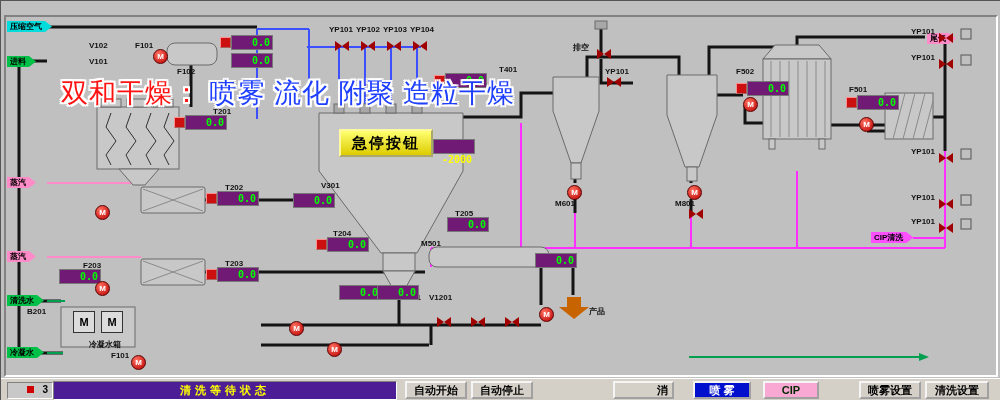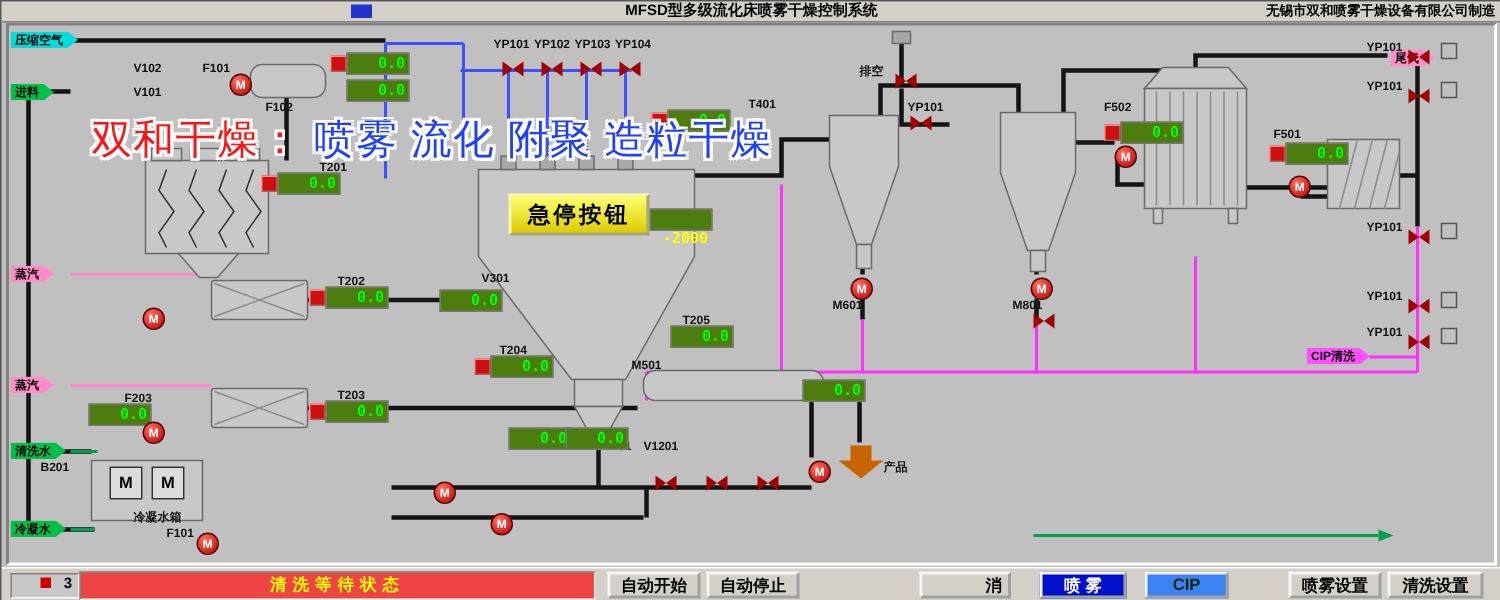--- a/index.html
+++ b/index.html
@@ -15,21 +15,21 @@
   
   #frame{position:absolute;left:3px;top:14px;right:3px;bottom:24px;
     border:2px solid;border-color:#828282 #ffffff #ffffff #828282;z-index:0;}
   svg{position:absolute;left:0;top:0;z-index:1;}
   
   .tag,.lbl,.disp,.pump,.pumpbox,.valve{position:absolute;z-index:3;}
   .tag{height:11px;font:bold 8px/11px "Liberation Sans",sans-serif;color:#000;
     padding:0 10px 0 3px;white-space:nowrap;
     clip-path:polygon(0 0,calc(100% - 7px) 0,100% 50%,calc(100% - 7px) 100%,0 100%);}
   .lbl{font:bold 8px/9px "Liberation Sans",sans-serif;color:#111;white-space:nowrap;}
-  .disp{width:40px;height:13px;background:#4d7c0f;border:1px solid #777;}
+  .disp{width:40px;height:13px;background:#701a75;border:1px solid #777;}
   .disp .val{display:block;text-align:right;font:bold 10px/13px "DejaVu Sans Mono",monospace;
     color:#00ff00;padding-right:2px;}
   .disp.yel .val{color:#ffff00;margin-top:13px;}
   .disp .ack{position:absolute;left:-12px;top:1px;width:9px;height:9px;background:#cc1010;
     border:1px outset #ff9090;}
   .pump{width:13px;height:13px;border-radius:50%;
     background:radial-gradient(circle at 35% 30%,#ff7060,#b80000);
     border:1px solid #5a0000;color:#fff;font:bold 8px/13px "Liberation Sans",sans-serif;text-align:center;}
   .pumpbox{width:20px;height:20px;background:#dcdcdc;border:1px solid #333;color:#000;
     font:bold 11px/20px "Liberation Sans",sans-serif;text-align:center;}
@@ -53,32 +53,27 @@
   #counter{position:absolute;left:6px;top:3px;width:40px;height:15px;background:#c8c8c8;
     border:1px solid;border-color:#808080 #fff #fff #808080;
     font:bold 10px/13px "Liberation Sans",sans-serif;text-align:right;padding-right:4px;}
   .reddot{display:inline-block;width:7px;height:7px;background:#d00000;margin-right:8px;}
   #statusbar{position:absolute;left:52px;top:2px;width:342px;height:17px;
     border:1px solid;border-color:#808080 #fff #fff #808080;text-align:center;
     font:bold 11px/17px "Liberation Sans",sans-serif;letter-spacing:4px;}
   .btn3d{position:absolute;top:2px;height:18px;background:#d4d0c8;border:2px outset #f5f5f5;
     font:bold 11px "Liberation Sans",sans-serif;padding:0;color:#000;cursor:pointer;}
   .btn3d.spray{background:#0010cc;color:#fff;}
-  .btn3d.cip{background:#3b82f6;color:#002800;}
+  .btn3d.cip{background:#f9a8d4;color:#002800;}
 </style>
 </head>
 <body>
 
 <div id="screen">
 
-  <div id="titlebar">
-    <div id="title">MFSD型多级流化床喷雾干燥控制系统</div>
-    <div id="gadget"></div>
-    <div id="manu">无锡市双和喷雾干燥设备有限公司制造</div>
-  </div>
 
   <div id="frame"></div>
 
   <svg width="1000" height="400" viewBox="0 0 1000 400">
 
     <g stroke="#141414" stroke-width="3" fill="none">
       <path d="M46,26 H256"></path>
         <path d="M46,60 H18 V352 H62"></path>
         <path d="M18,300 H60"></path>
       <path d="M190,64 V106"></path>
@@ -358,21 +353,21 @@
     <span class="wm" style="color: rgb(255, 18, 18);">双和干燥：</span>
     <span class="wm" style="color: rgb(31, 63, 255);">喷雾 流化 附聚 造粒干燥</span>
   </div>
 
   <button id="estop">急停按钮</button>
 
   <div id="bottombar">
     <div id="counter">
       <span class="reddot"></span><span>3</span>
     </div>
-    <div id="statusbar" style="background: #ef4444; color: rgb(255, 255, 0);">清洗等待状态</div>
+    <div id="statusbar" style="background: #4c1d95; color: rgb(255, 255, 0);">清洗等待状态</div>
     <div id="btnrow">
         <button class="btn3d" style="left: 404px; width: 62px;">自动开始</button>
         <button class="btn3d" style="left: 470px; width: 62px;">自动停止</button>
         <button class="btn3d" style="left: 612px; width: 61px; padding-left: 38px;">消 报警音</button>
         <button class="btn3d spray" style="left: 692px; width: 58px;">喷 雾</button>
         <button class="btn3d cip" style="left: 762px; width: 56px;">CIP</button>
         <button class="btn3d" style="left: 858px; width: 62px;">喷雾设置</button>
         <button class="btn3d" style="left: 924px; width: 64px;">清洗设置</button>
       </div>
   </div>

